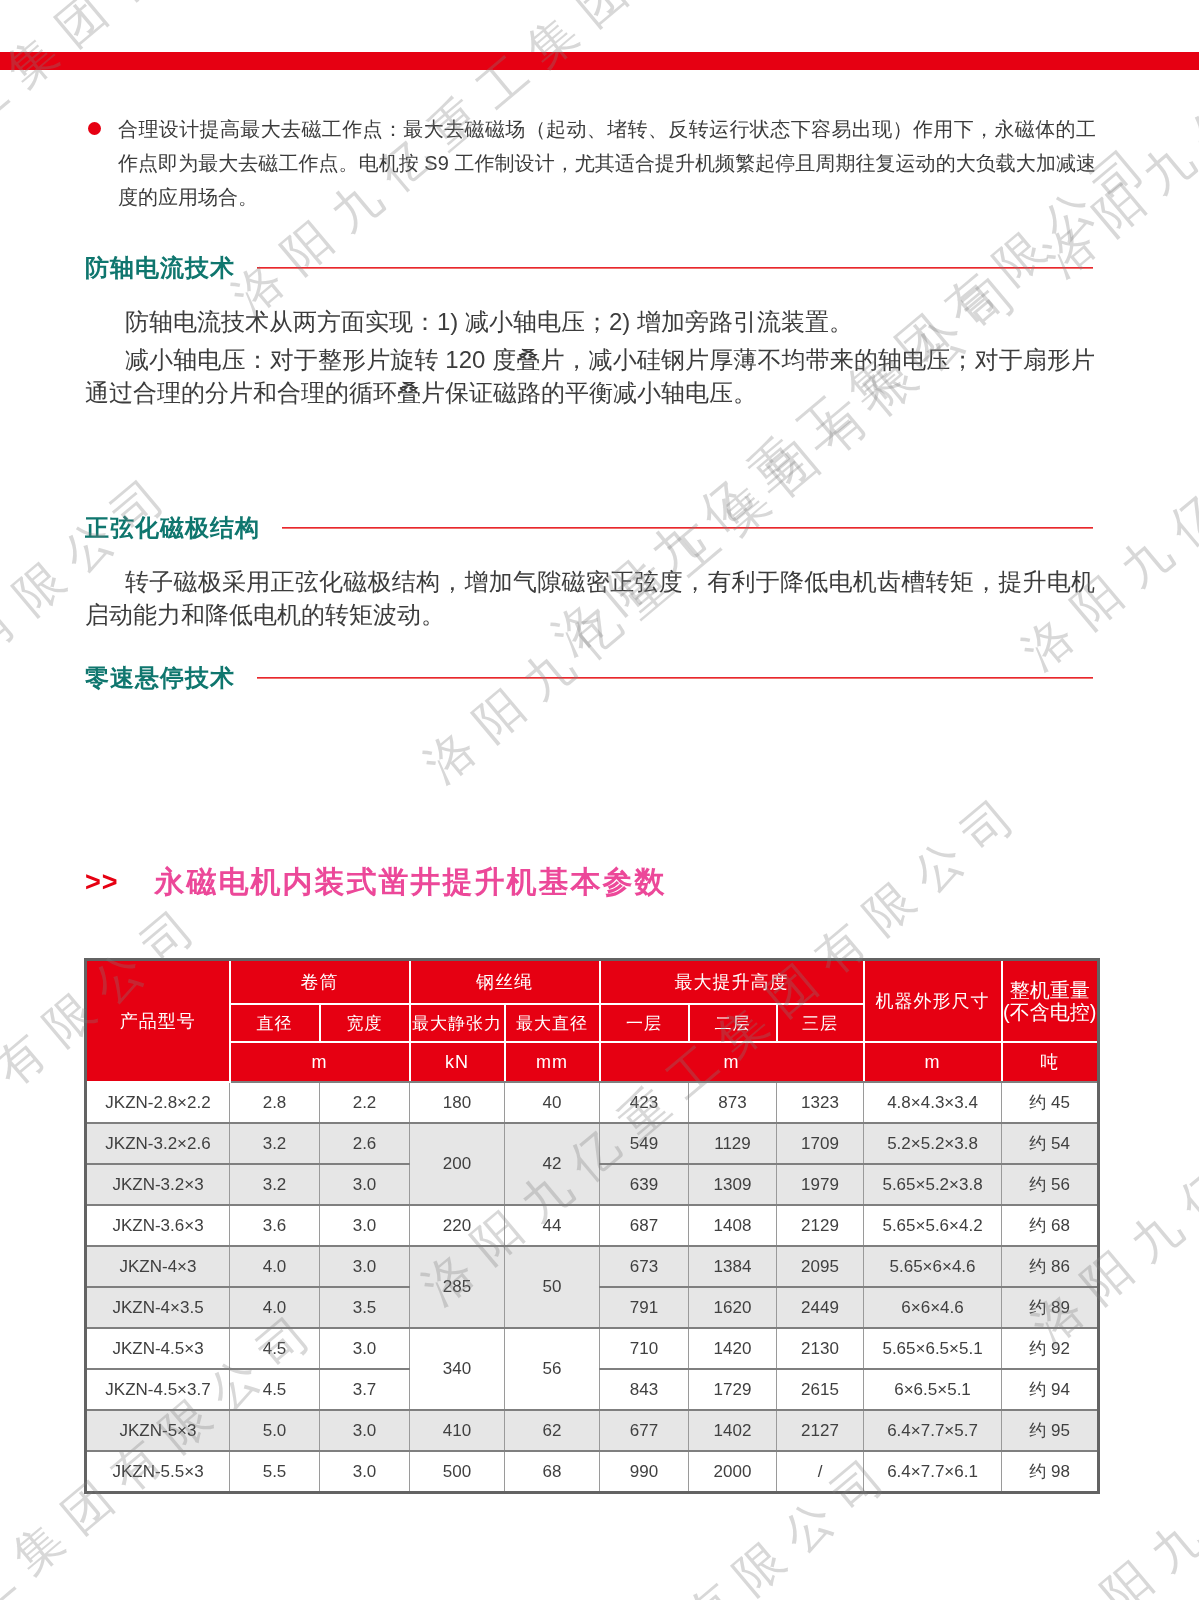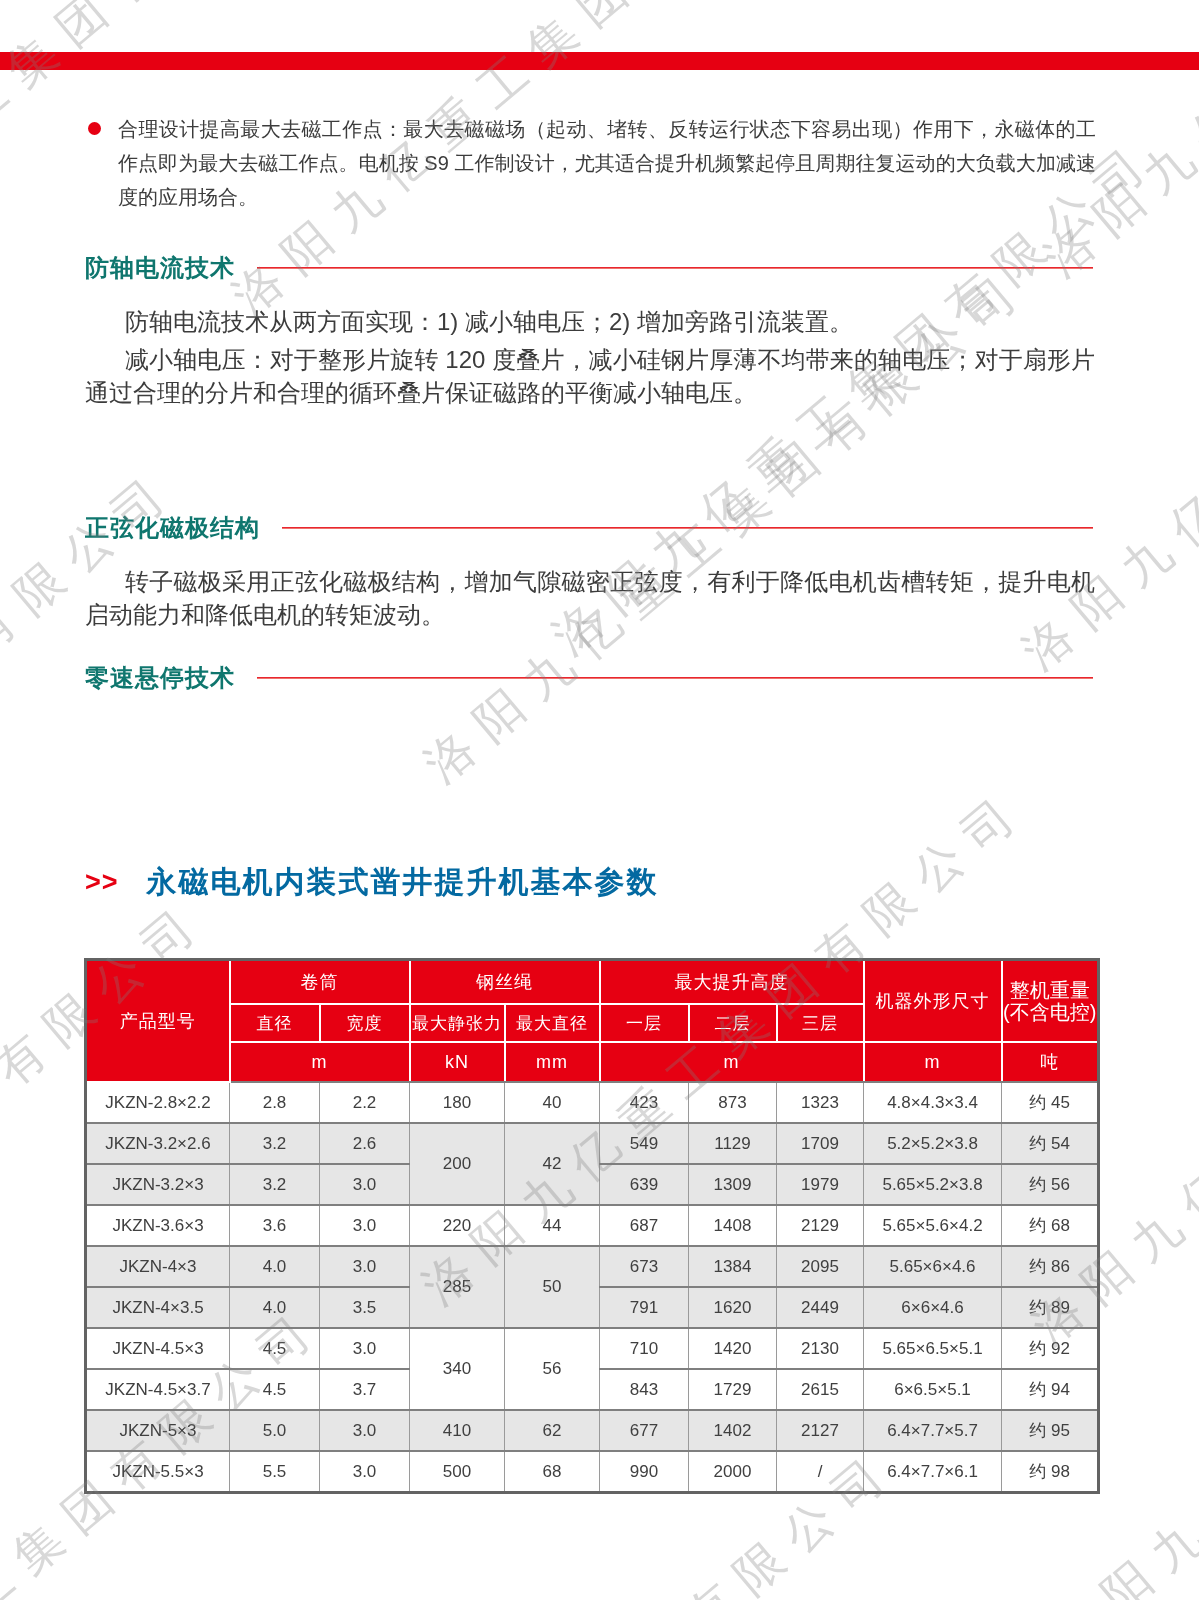--- a/index.html
+++ b/index.html
@@ -17,21 +17,21 @@
   .body-text{font-size:20px;line-height:34px;color:#3c3c3c;text-align:justify;}
   
   .section-head{position:absolute;left:85px;width:1008px;display:flex;align-items:center;}
   .section-title{font-size:24px;font-weight:bold;color:#0f766e;letter-spacing:1px;white-space:nowrap;}
   .section-rule{flex:1;height:2px;margin-left:22px;background:linear-gradient(#e60012,#f2978a);}
   .section-body{position:absolute;left:85px;width:1010px;}
   .section-body p{margin:0 0 5px 0;font-size:24px;line-height:33px;text-indent:40px;text-align:justify;color:#3c3c3c;}
   
   .table-title{position:absolute;left:85px;top:862px;display:flex;align-items:center;}
   .tt-marker{font-size:27px;font-weight:bold;color:#e60012;letter-spacing:1px;}
-  .tt-text{font-size:30px;font-weight:bold;color:#0369a1;margin-left:28px;letter-spacing:2px;}
+  .tt-text{font-size:30px;font-weight:bold;color:#ec4899;margin-left:36px;letter-spacing:2px;}
   
   .table-wrap{position:absolute;left:84px;top:958px;width:1013px;}
   table{border-collapse:collapse;width:1013px;table-layout:fixed;border:3px solid #636363;}
   th{background:#e60012;color:#ffffff;font-weight:normal;border:2px solid #ffffff;
      vertical-align:middle;font-size:18px;letter-spacing:1px;padding:0;}
   tr.h1 th{height:42px;}
   tr.h2 th{height:36px;font-size:17px;}
   tr.h3 th{height:38px;border-bottom:2px solid #7f7f7f;}
   .wt-cell span{display:block;line-height:22px;font-size:20px;letter-spacing:0;}
   td{border:1px solid #9a9a9a;border-top:2px solid #7f7f7f;height:39px;text-align:center;

